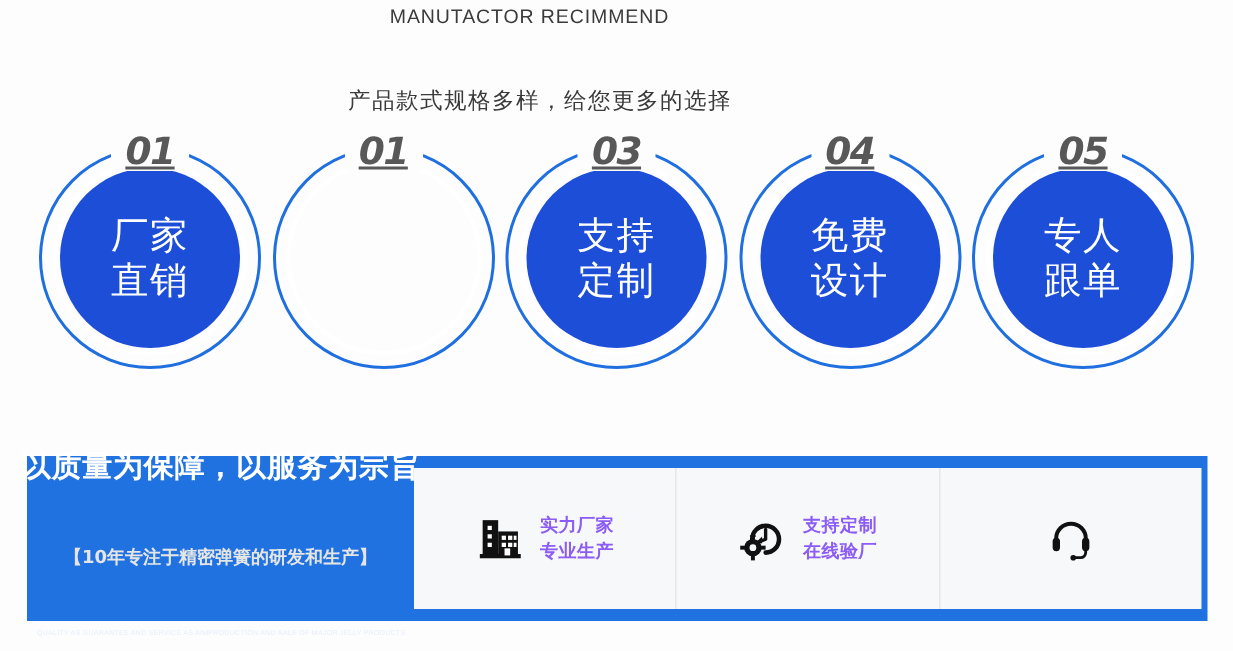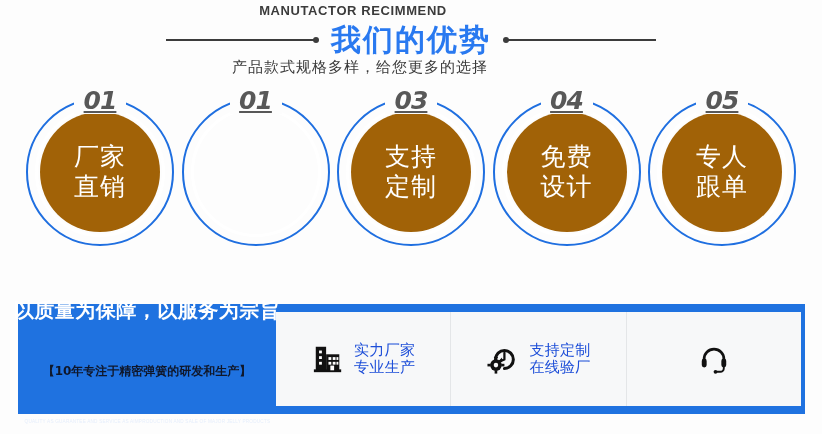--- a/index.html
+++ b/index.html
@@ -29,21 +29,21 @@
     width: 822px;
     height: 92px;
     text-align: center;
   }
   .eyebrow {
     position: absolute;
     left: 0;
     top: 3px;
     width: 706px;
     font-size: 13px;
-    font-weight: bold;
+    font-weight: normal;
     letter-spacing: 0.6px;
     color: #3b3b3b;
     font-family: "Liberation Sans", sans-serif;
   }
   .title-row {
     position: absolute;
     left: 0;
     top: 22px;
     width: 822px;
     height: 36px;
@@ -132,21 +132,21 @@
     box-sizing: border-box;
   }
   .ring-disc {
     position: absolute;
     left: 50%;
     top: 24px;
     margin-left: -60px;
     width: 120px;
     height: 120px;
     border-radius: 50%;
-    background: #a16207;
+    background: #1d4ed8;
     box-sizing: border-box;
     display: flex;
     align-items: center;
     justify-content: center;
   }
   .badge-text {
     color: #ffffff;
     font-size: 25px;
     line-height: 30px;
     font-weight: normal;
@@ -200,21 +200,21 @@
   }
   .slogan-main {
     color: #ffffff;
     font-size: 20px;
     font-weight: bold;
     letter-spacing: 0.5px;
     white-space: nowrap;
     font-family: "DejaVu Sans", sans-serif;
   }
   .slogan-sub {
-    color: #0f172a;
+    color: #e5e5e5;
     font-size: 12px;
     font-weight: bold;
     margin-top: 3px;
     white-space: nowrap;
     font-family: "DejaVu Sans", sans-serif;
   }
   .slogan-en {
     color: #e6eefb;
     font-size: 4.6px;
     letter-spacing: 0.18px;
@@ -243,40 +243,36 @@
   .feature:last-child { border-right: none; }
   .feature-icon {
     width: 34px;
     height: 34px;
     flex: 0 0 34px;
     display: flex;
     align-items: center;
     justify-content: center;
   }
   .feature-text {
-    font-size: 15px;
+    font-size: 12px;
     line-height: 17px;
-    color: #1d4ed8;
+    color: #8b5cf6;
     white-space: pre-line;
     font-family: "DejaVu Sans", sans-serif;
     letter-spacing: 0.3px;
+    font-weight: bold;
   }
 </style>
 </head>
 <body>
 
 <div id="page">
 
   <div class="header">
     <div class="eyebrow">MANUTACTOR RECIMMEND</div>
-    <div class="title-row">
-      <span class="rule left"></span>
-      <span class="main-title">我们的优势</span>
-      <span class="rule right"></span>
-    </div>
     <div class="subtitle">产品款式规格多样，给您更多的选择</div>
   </div>
 
   <div class="badges">
 
     <div class="badge">
       <div class="ring-outer"></div>
       <div class="ring-gap"></div>
       <div class="ring-disc">
         <span class="badge-text">厂家

